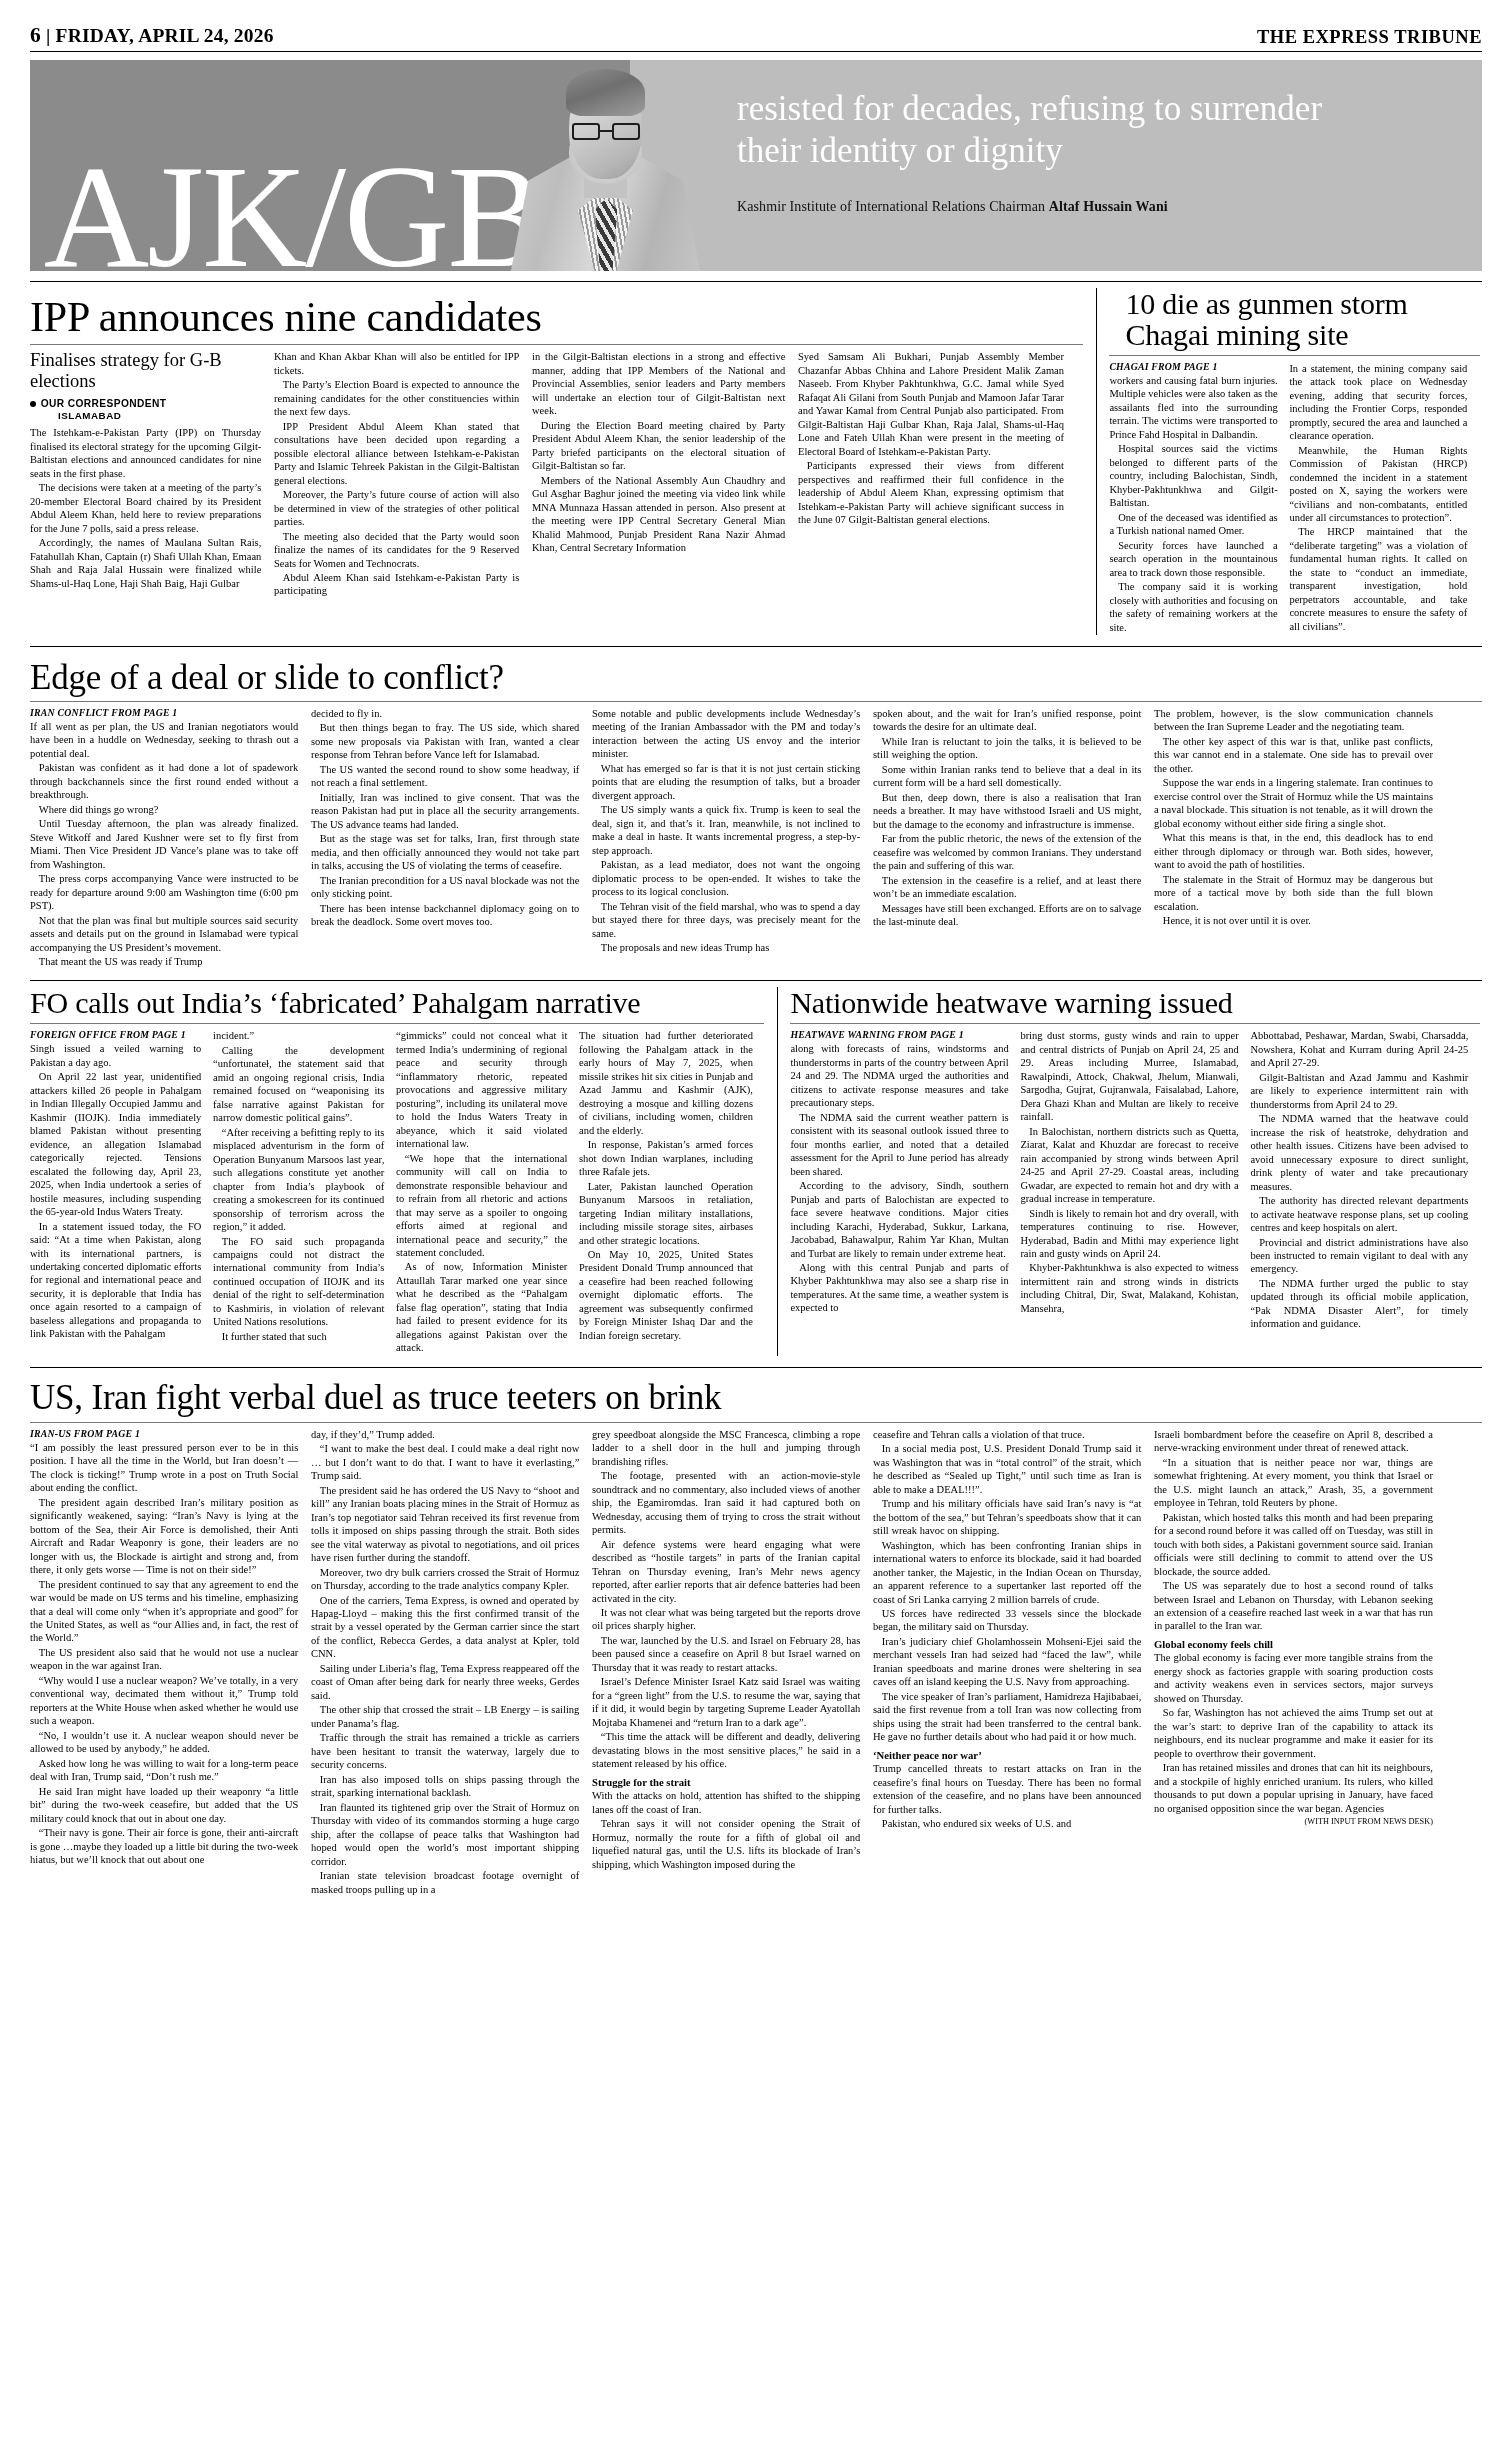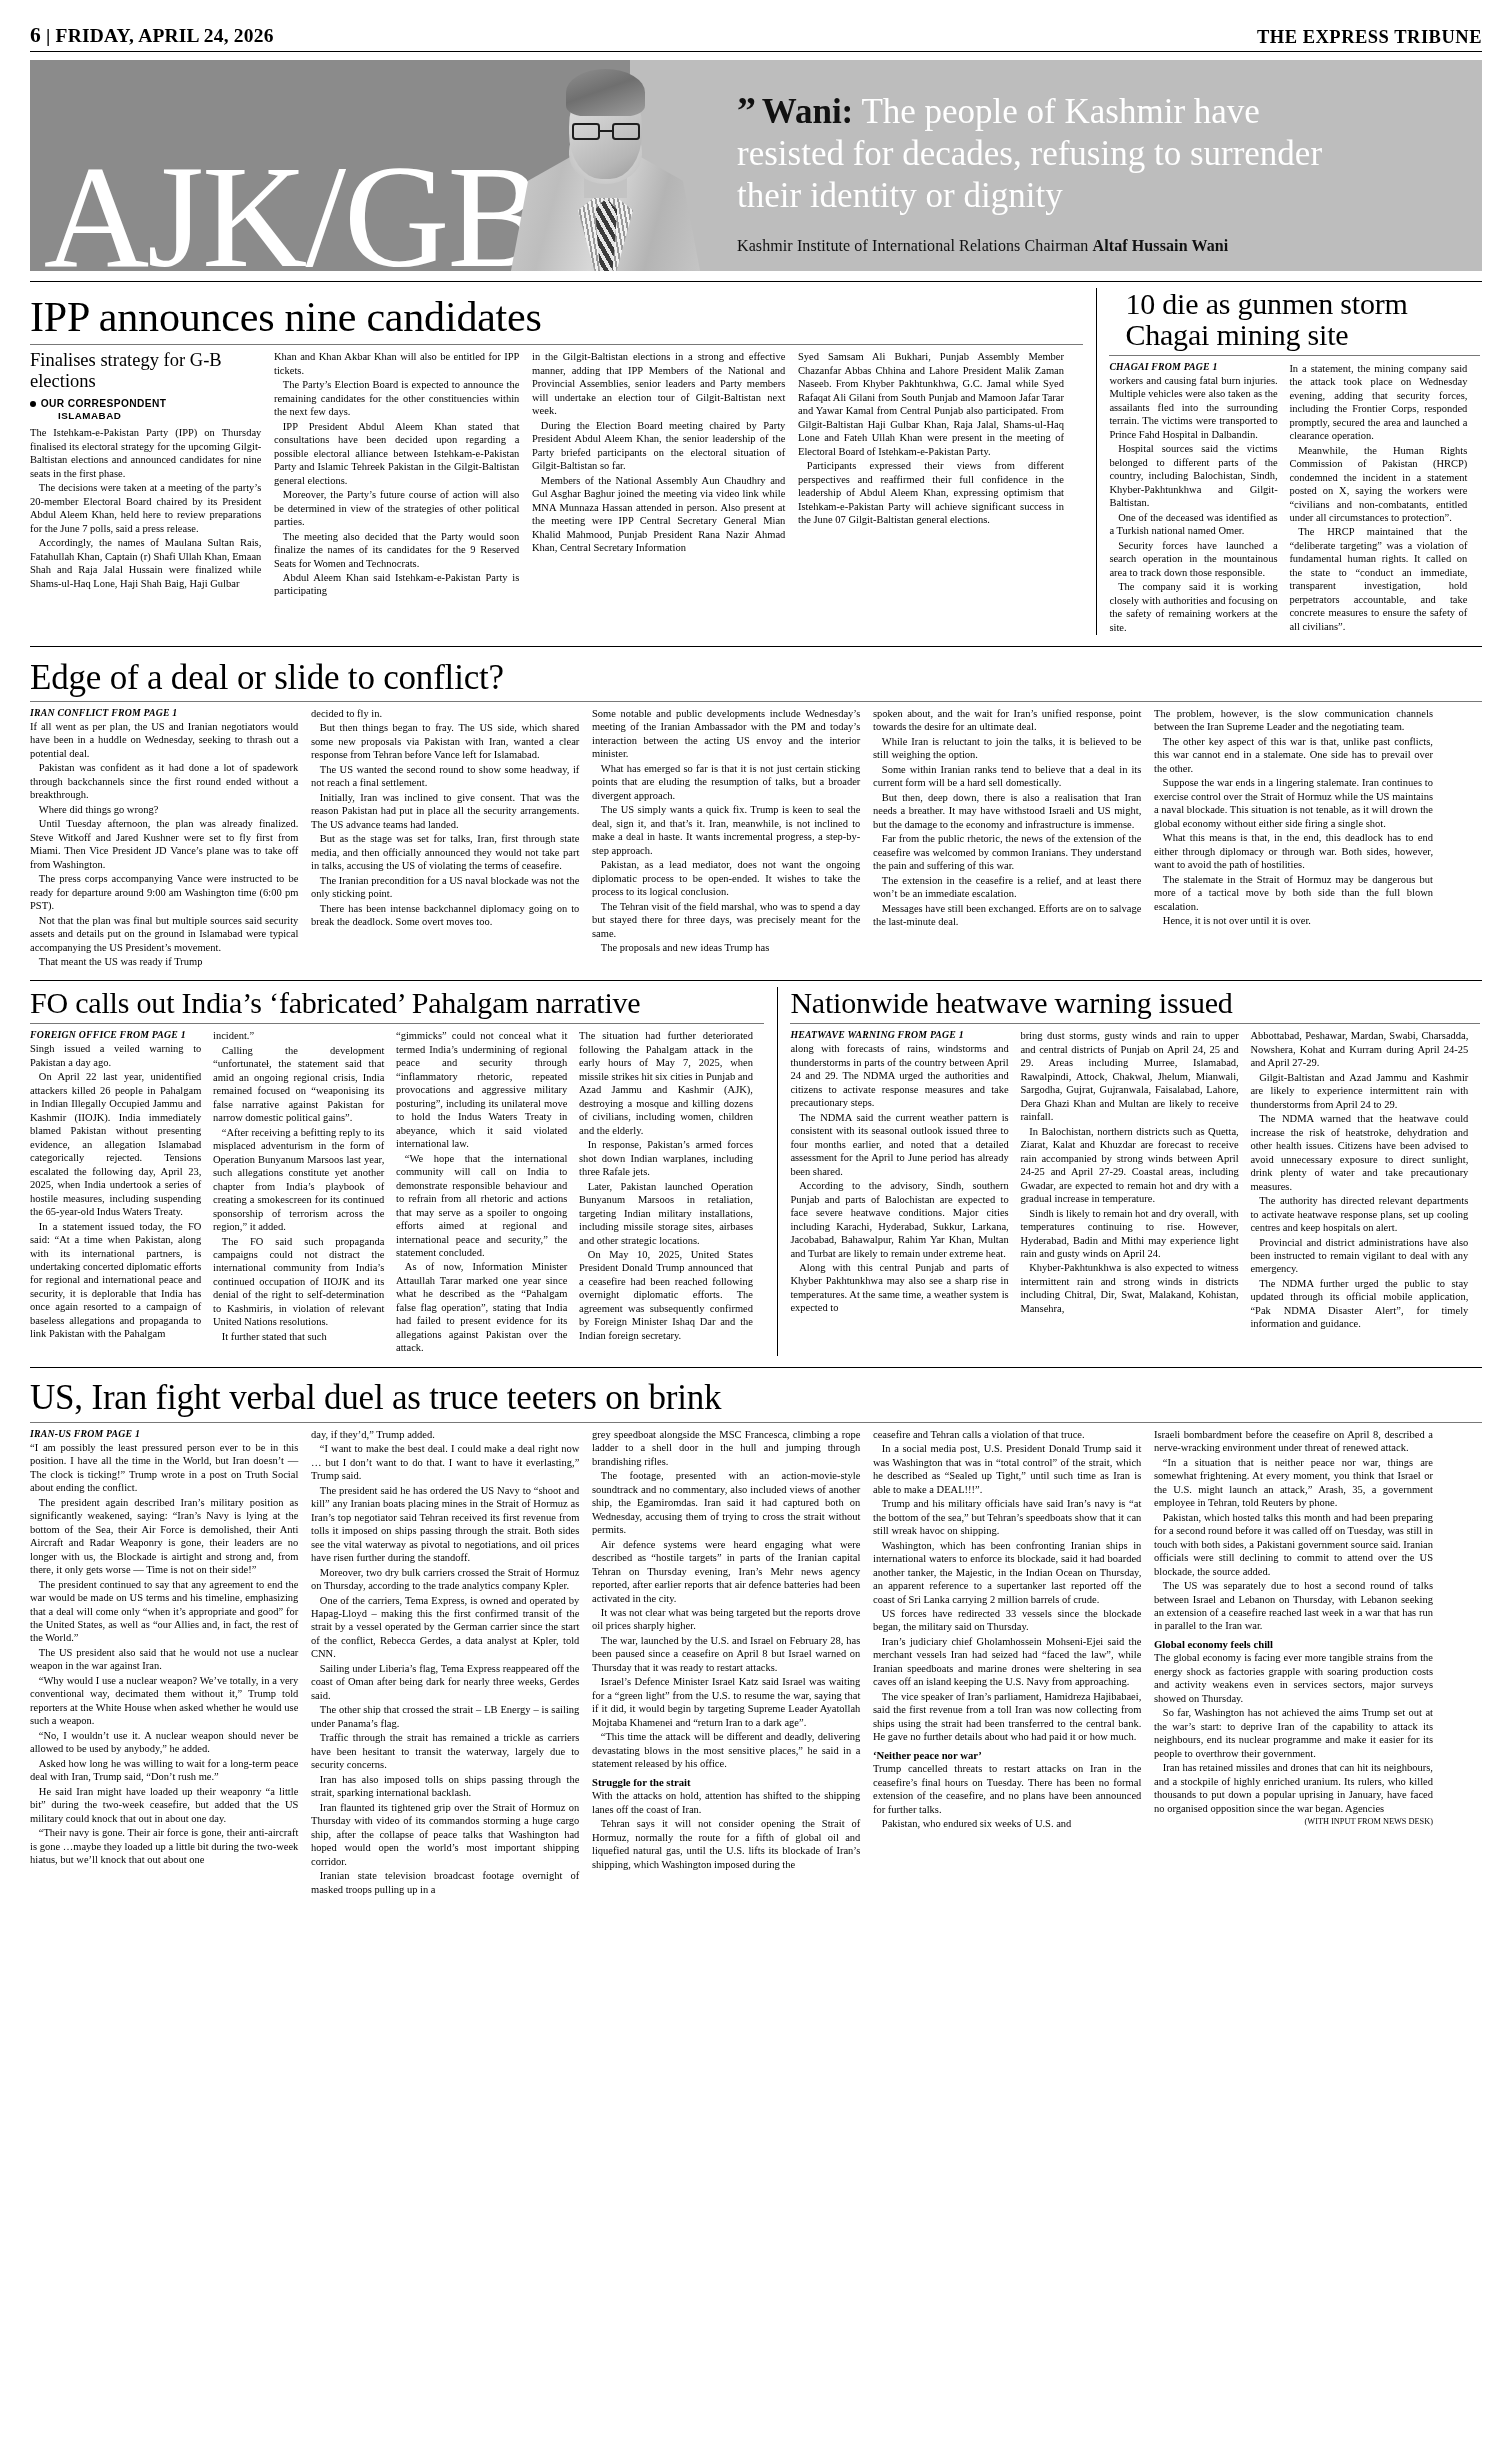--- a/index.html
+++ b/index.html
@@ -74,21 +74,21 @@
   .portrait .glasses i.l { left:0; }
   .portrait .glasses i.r { right:0; }
   .portrait .glasses b { position:absolute; left:28px; top:6.3px; width:11.7px; height:2.4px; background:#1d1d1d; }
 
   .banner .quote-block { position:absolute; left:707px; top:28px; right:21.5px; z-index:2; }
   .quote-line1 { font-size:35px; line-height:1.18; white-space:nowrap; }
   .quote-mark { font-family:"Liberation Serif", serif; font-weight:bold; font-size:38px; color:#111; letter-spacing:-2.9px; }
   .quote-name { font-weight:bold; color:#111; }
   .quote-text { color:#ffffff; }
   .quote-line { font-size:35px; line-height:1.2; color:#ffffff; white-space:nowrap; }
-  .quote-credit { margin-top:20px; font-size:16px; color:#111; letter-spacing:0.1px; }
+  .quote-credit { margin-top:27px; font-size:14px; color:#111; letter-spacing:0.1px; }
   .quote-credit b { font-weight:bold; }
 
   
   .hl { font-family:"Liberation Serif", serif; font-weight:normal; letter-spacing:-0.2px; }
   h1.hl  { font-size:42px; line-height:1.0; margin:7.8px 0 6.8px 0; }
   h2.hl  { font-size:35px; line-height:1.02; margin:6.8px 0 5.9px 0; }
   h3.hl  { font-size:30px; line-height:1.04; margin:5.9px 0 4.9px 0; }
   .deck { font-size:18.5px; line-height:1.12; margin:0 0 6.8px 0; font-family:"Liberation Serif", serif; }
   .byline-dot { display:inline-block; width:6.3px; height:6.3px; background:#000; border-radius:50%; margin-right:4.4px; vertical-align:0.5px; }
   .byline { font-size:10.2px; font-weight:bold; letter-spacing:0.4px; margin:2px 0 1px 0; font-family:"Liberation Sans", sans-serif; }
@@ -135,25 +135,20 @@
       <div class="head"></div>
       <div class="hair"></div>
       <div class="glasses">
           <i class="l"></i>
           <b></b>
           <i class="r"></i>
         </div>
     </div>
 
     <div class="quote-block">
-      <div class="quote-line1">
-        <span class="quote-mark">”</span>
-        <span class="quote-name">Wani:</span>
-        <span class="quote-text">The people of Kashmir have</span>
-      </div>
       <div class="quote-line">resisted for decades, refusing to surrender</div>
       <div class="quote-line">their identity or dignity</div>
       <div class="quote-credit">
         <span>Kashmir Institute of International Relations Chairman </span><b>Altaf Hussain Wani</b>
       </div>
     </div>
   </div>
 
   <div class="rule-med" style="margin-top:9.8px;"></div>
 

